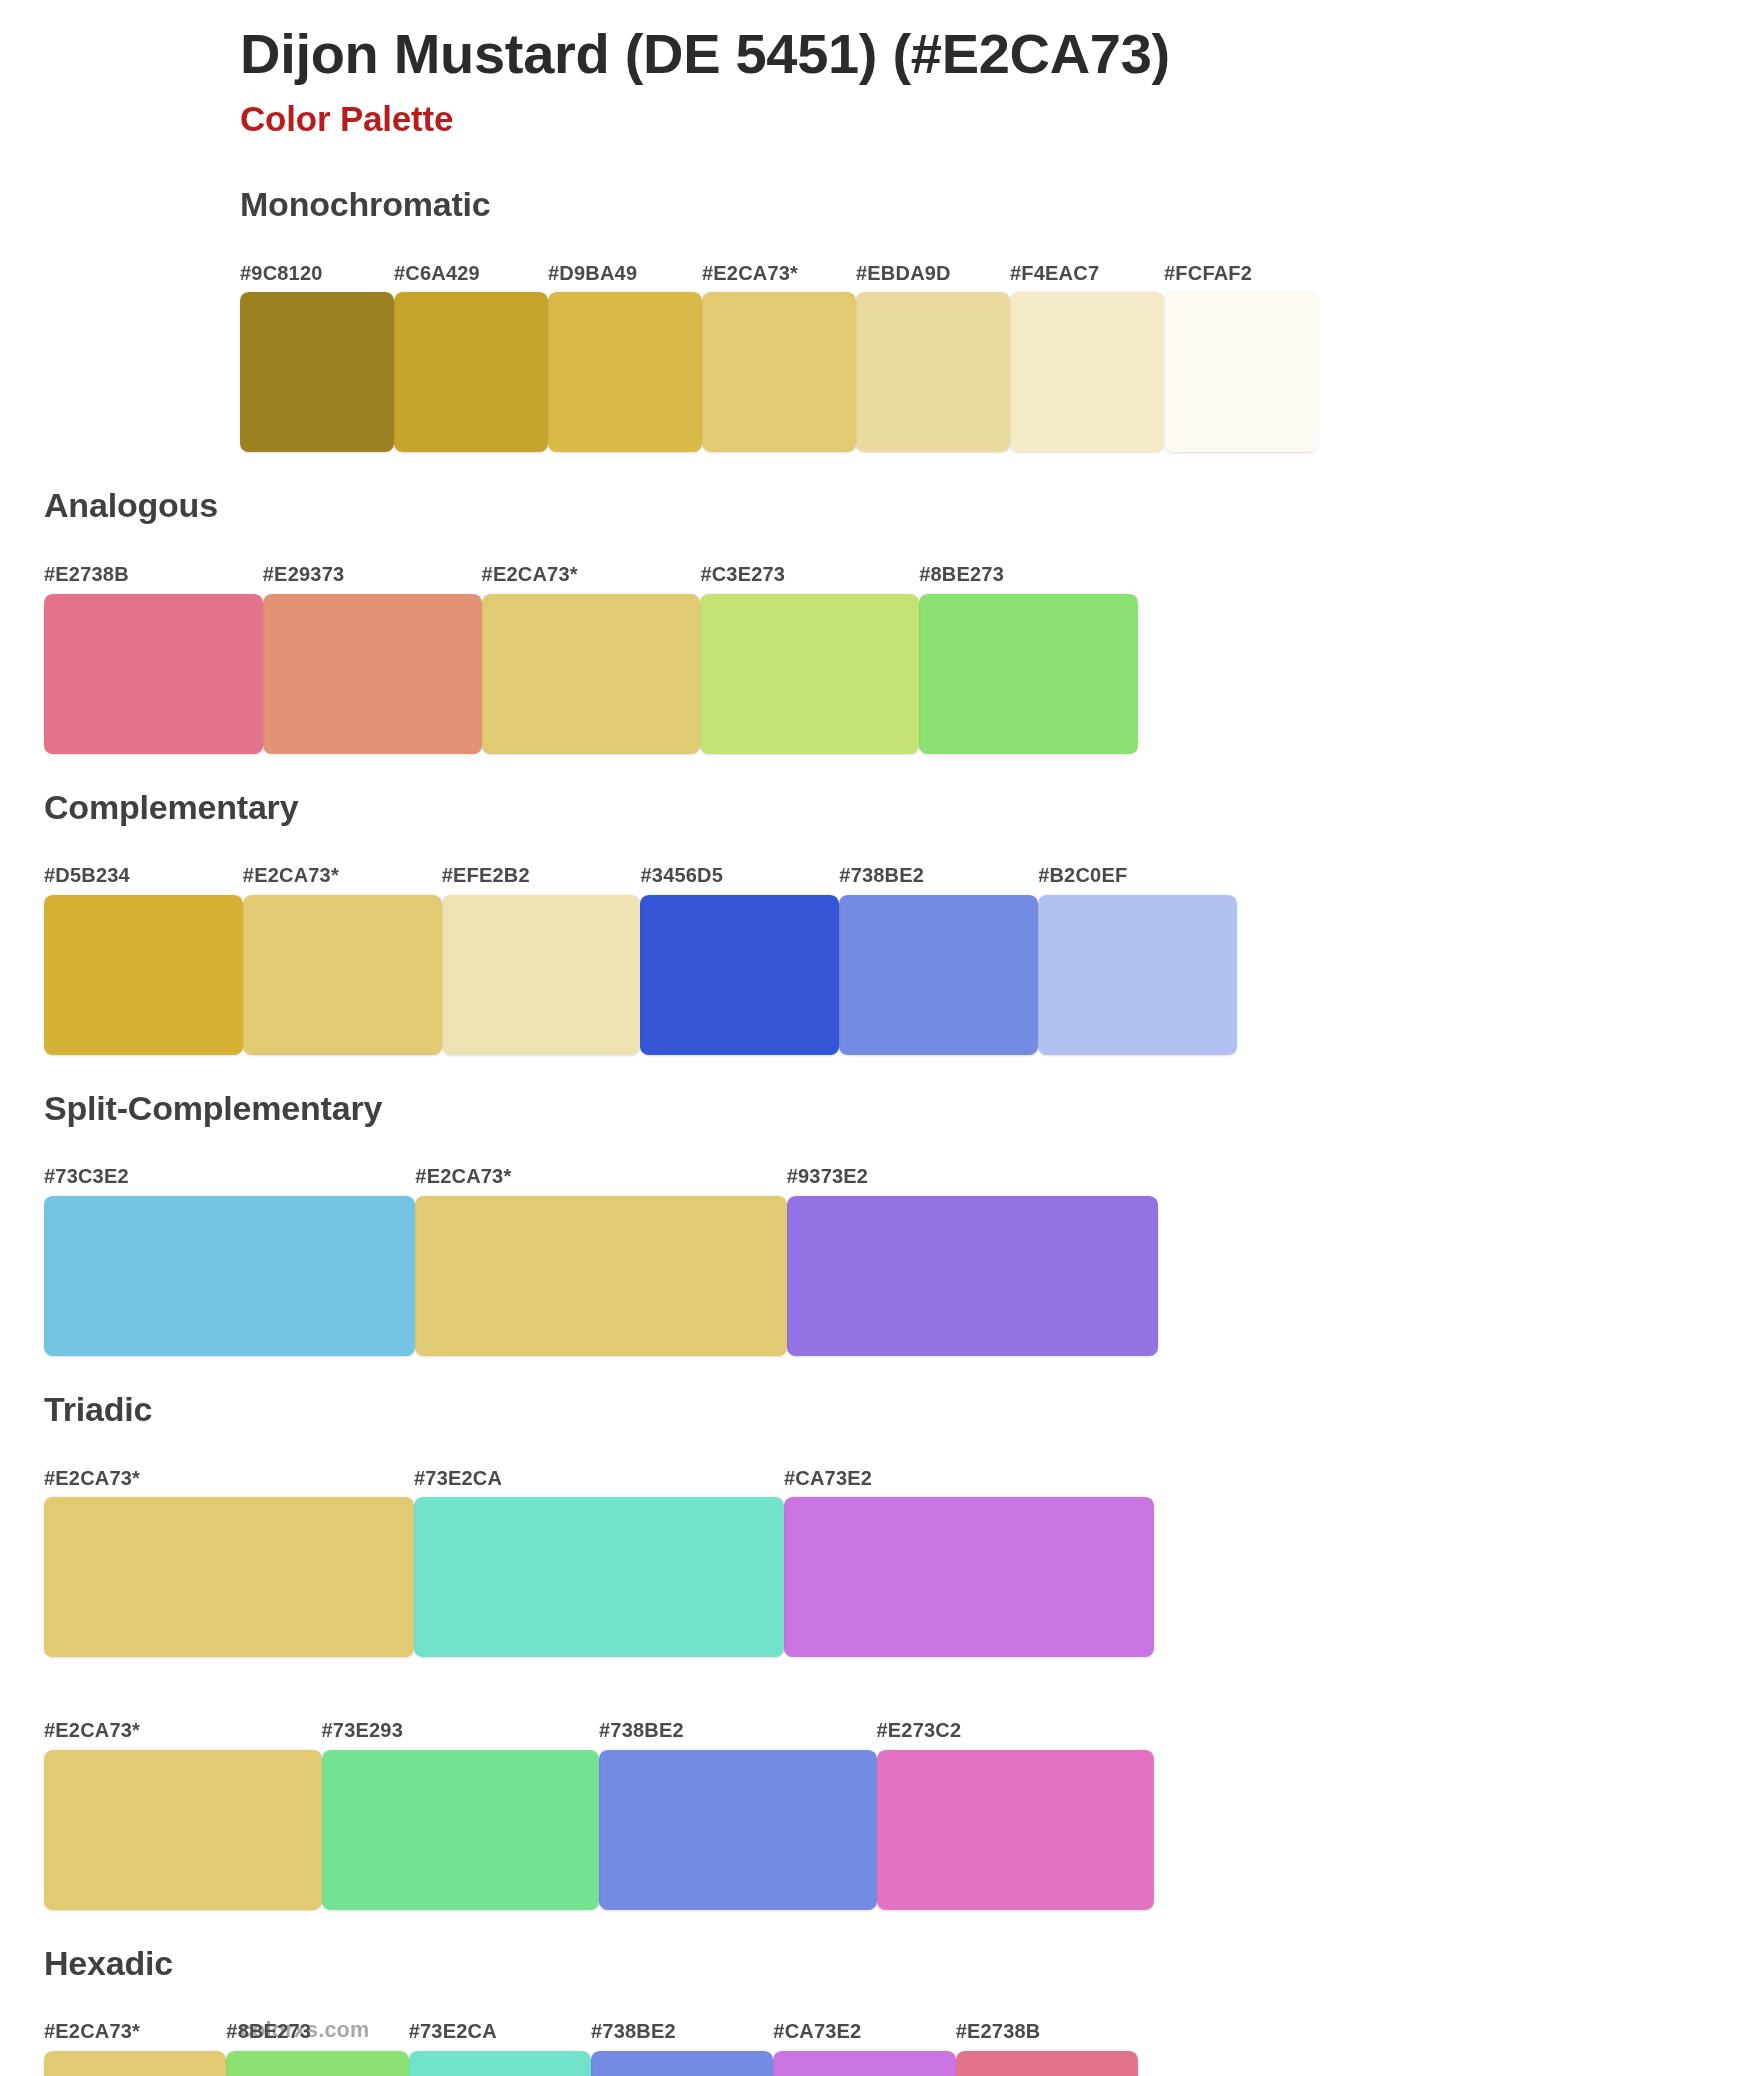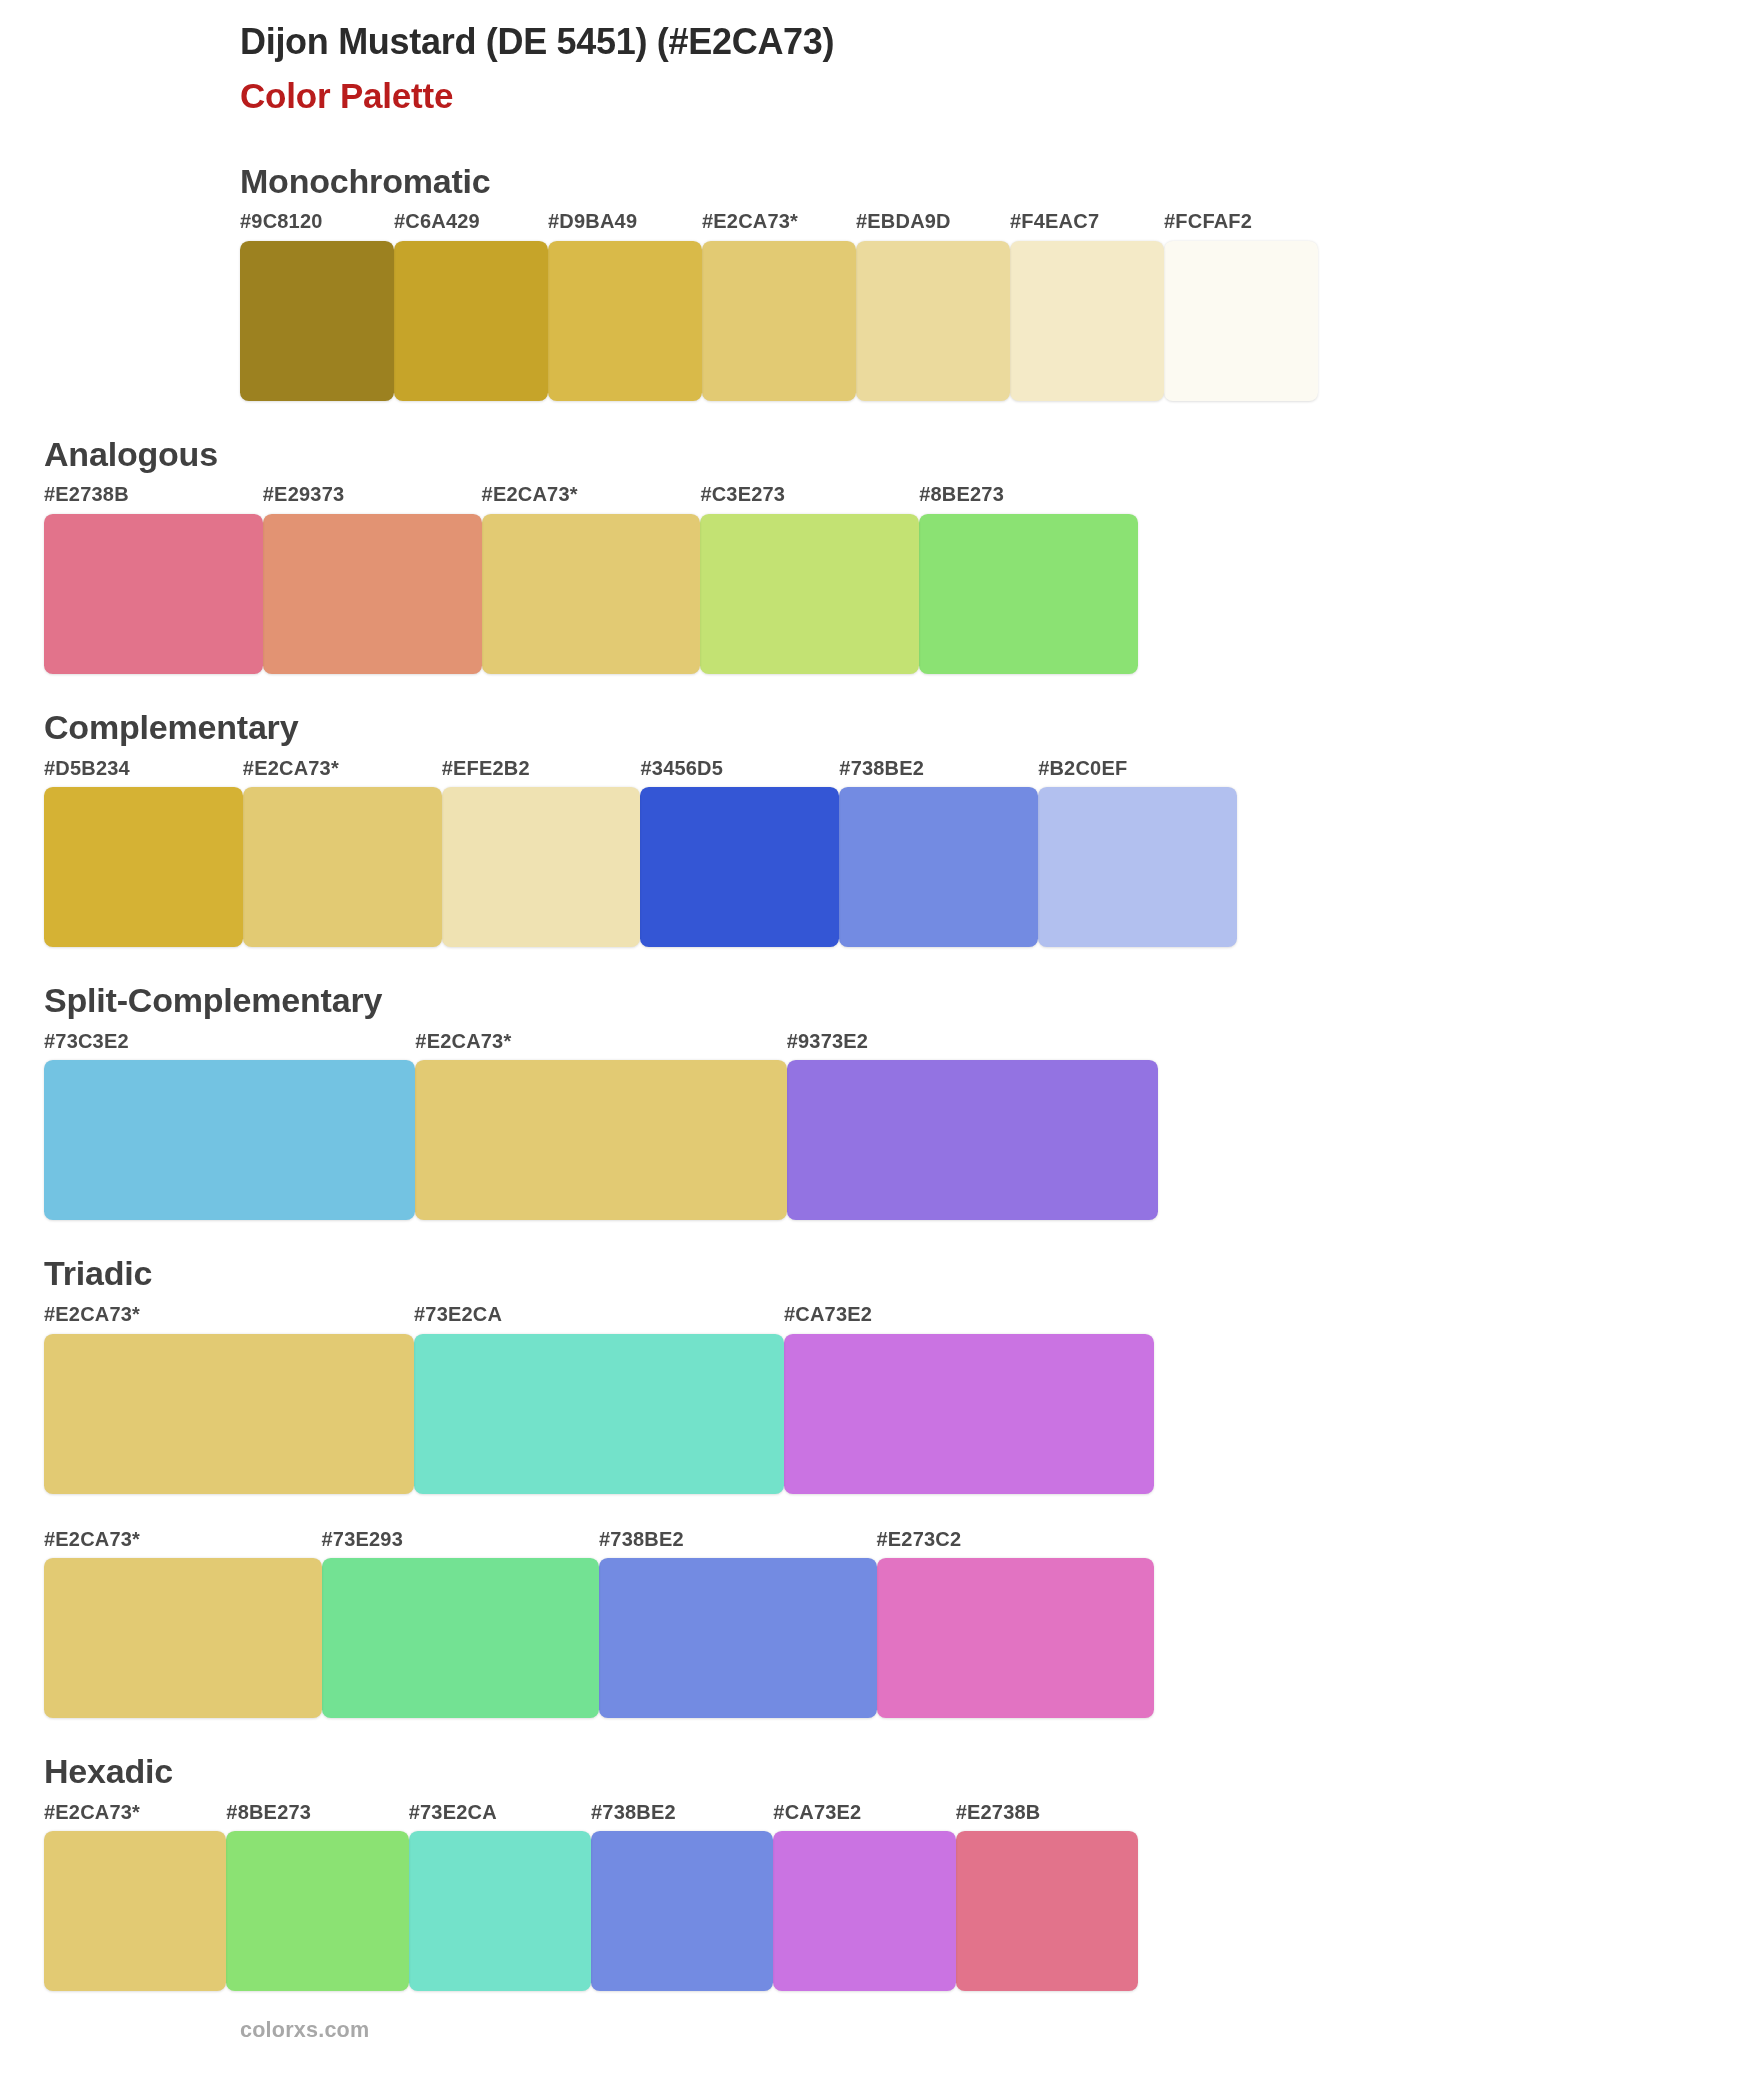--- a/index.html
+++ b/index.html
@@ -20,21 +20,21 @@
     height: 2077px;
     box-sizing: border-box;
     padding: 0;
   }
 
   
   .header {
     padding: 21px 0 0 240px;
   }
   .page-title {
-    font-size: 36px;
+    font-size: 56px;
     font-weight: bold;
     color: #2b2b2b;
     letter-spacing: -0.3px;
     line-height: 1.18;
     margin: 0;
     white-space: nowrap;
   }
   .page-subtitle {
     font-size: 35px;
     font-weight: bold;
@@ -64,20 +64,21 @@
   .swatch-row {
     position: relative;
     display: flex;
     align-items: flex-start;
     width: 1110px;
   }
   .swatch-cell {
     position: relative;
     flex: 1 1 0;
     min-width: 0;
+    margin-top: 28px;
   }
   .swatch-label {
     font-size: 20px;
     font-weight: bold;
     color: #4a4a4a;
     line-height: 1;
     padding-bottom: 9.6px;
     white-space: nowrap;
     letter-spacing: 0.2px;
   }

